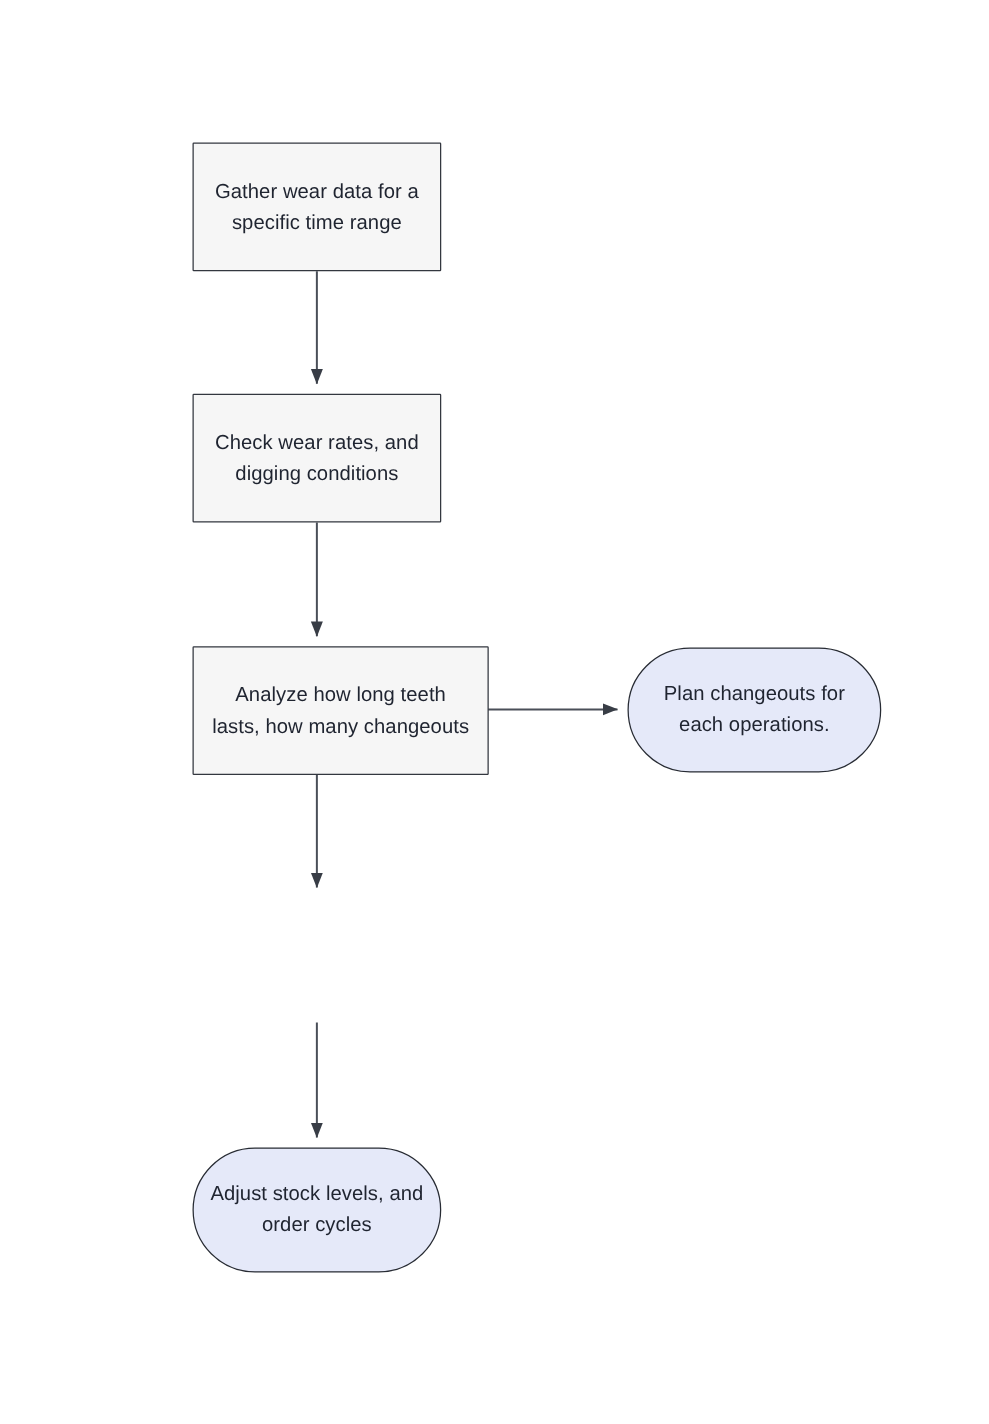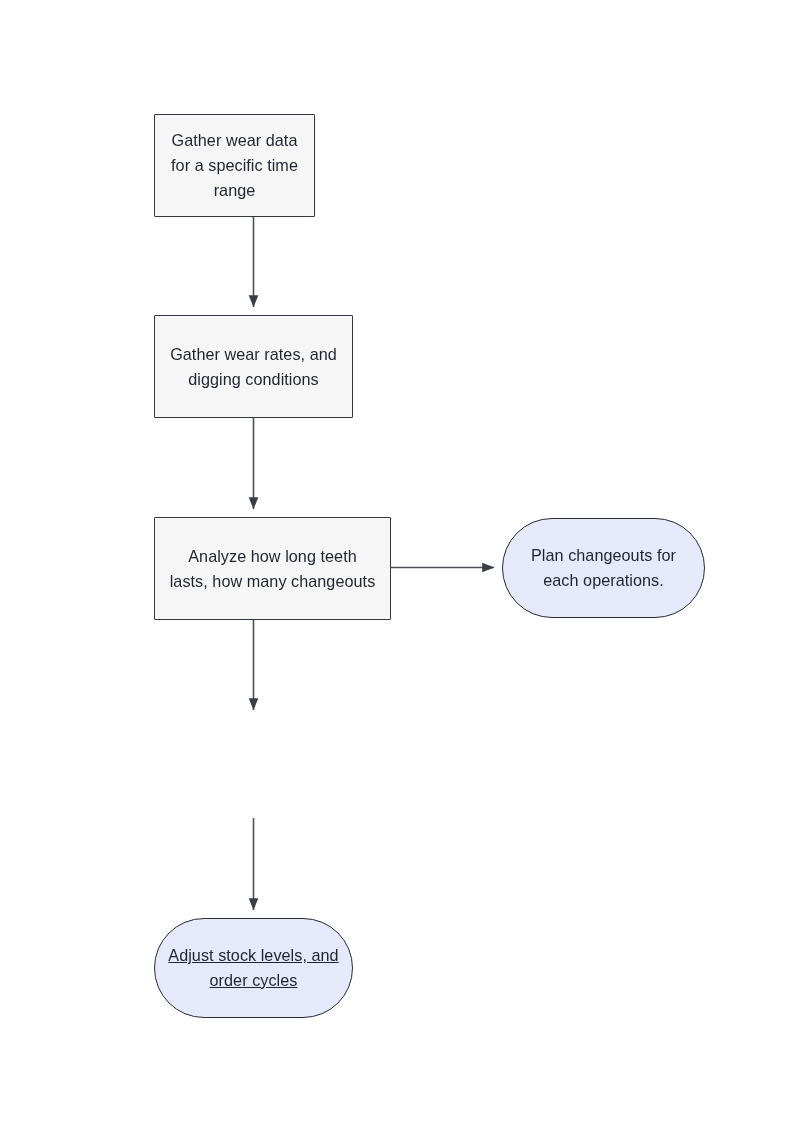--- a/index.html
+++ b/index.html
@@ -48,26 +48,26 @@
     border: 1.4px solid #33373f;
     background: #f6f6f6;
     border-radius: 1px;
   }
   .node-stadium {
     border: 1.4px solid #272b33;
     background: #e5e9f9;
     border-radius: 52px;
   }
   
-  #node-gather      { left: 154px; top: 114px; width: 161px; height: 103px; }
+  #node-gather      { left: 154px; top: 114px; width: 199px; height: 103px; }
   #node-check       { left: 154px; top: 315px; width: 199px; height: 103px; }
   #node-analyze     { left: 154px; top: 517px; width: 237px; height: 103px; }
   #node-plan        { left: 502px; top: 518px; width: 203px; height: 100px; }
   #node-compare     { left: 154px; top: 718px; width: 199px; height: 100px; }
-  #node-adjust      { left: 154px; top: 918px; width: 199px; height: 100px; text-decoration: underline; }
+  #node-adjust      { left: 154px; top: 918px; width: 199px; height: 100px; }
 </style>
 </head>
 <body>
 
 <div id="flowchart-canvas">
 
   <svg class="edge-layer" width="791" height="1139" viewBox="0 0 791 1139" xmlns="http://www.w3.org/2000/svg">
     <defs>
       <marker id="arrowhead" markerWidth="9" markerHeight="9" refX="7.4" refY="3.2" orient="auto" markerUnits="strokeWidth">
         <path d="M0,0.2 L7.6,3.2 L0,6.2 z" fill="#383d46"></path>
@@ -93,21 +93,21 @@
     <g>
       <line x1="253.5" y1="818" x2="253.5" y2="910" stroke="#4a4f58" stroke-width="1.6" marker-end="url(#arrowhead)"></line>
     </g>
   </svg>
 
   <div class="node node-rect" id="node-gather">
     <span class="node-label">Gather wear data for a specific time range</span>
   </div>
 
   <div class="node node-rect" id="node-check">
-    <span class="node-label">Gather wear rates, and digging conditions</span>
+    <span class="node-label">Check wear rates, and digging conditions</span>
   </div>
 
   <div class="node node-rect" id="node-analyze">
     <span class="node-label">Analyze how long teeth lasts, how many changeouts</span>
   </div>
 
   <div class="node node-stadium" id="node-plan">
     <span class="node-label">Plan changeouts for each operations.</span>
   </div>
 

